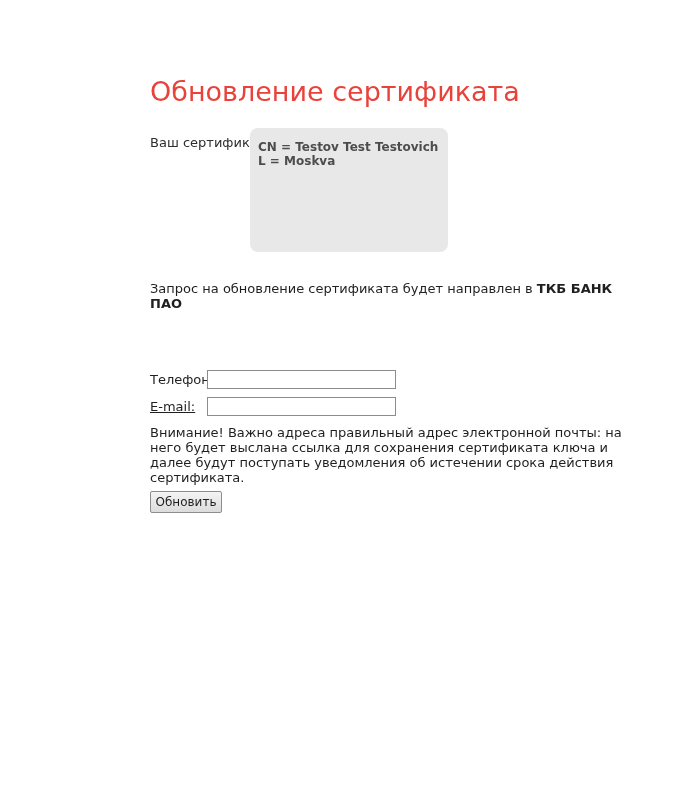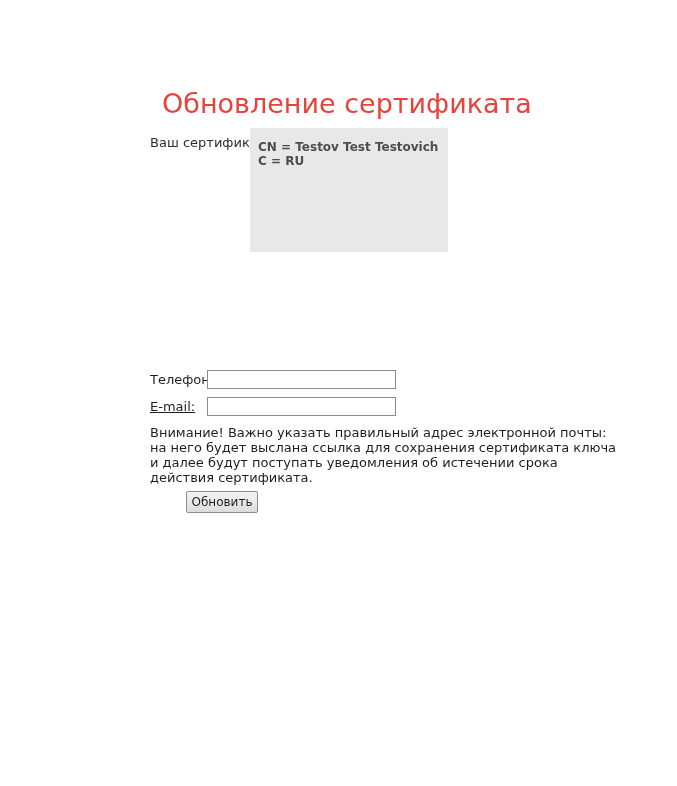--- a/index.html
+++ b/index.html
@@ -13,21 +13,21 @@
     height: 786px;
     background: #ffffff;
     font-family: "DejaVu Sans", "Liberation Sans", sans-serif;
     color: #1f1f1f;
     overflow: hidden;
   }
   .page-title {
     position: absolute;
     left: 150px;
     top: 76px;
-    margin: 12px;
+    margin: 0;
     font-size: 27px;
     font-weight: 400;
     color: #e8423b;
     white-space: nowrap;
   }
   .cert-label {
     position: absolute;
     left: 150px;
     top: 135px;
     font-size: 13px;
@@ -35,21 +35,21 @@
     white-space: nowrap;
   }
   .cert-box {
     position: absolute;
     left: 250px;
     top: 128px;
     width: 198px;
     height: 124px;
     box-sizing: border-box;
     background: #e8e8e8;
-    border-radius: 0;
+    border-radius: 8px;
     padding: 13px 8px 0 8px;
   }
   .cert-line {
     font-size: 12px;
     font-weight: 700;
     color: #4d4d4d;
     line-height: 13.5px;
     white-space: nowrap;
   }
   .para {
@@ -97,42 +97,42 @@
     box-sizing: border-box;
     border: 1px solid #8d8d8d;
     border-radius: 2px;
     background: linear-gradient(to bottom, #f4f4f4, #dcdcdc);
     font-family: "DejaVu Sans", "Liberation Sans", sans-serif;
     font-size: 12px;
     color: #1f1f1f;
     text-align: center;
     cursor: pointer;
     padding: 0;
-    margin-left: 36px;
   }
 </style>
 </head>
 <body>
 
 <div class="page">
 
   <h1 class="page-title">Обновление сертификата</h1>
 
   <div class="cert-label">Ваш сертификат</div>
 
   <div class="cert-box">
     <div class="cert-line">CN = Testov Test Testovich</div>
-    <div class="cert-line">C = RU</div>
+    <div class="cert-line">L = Moskva</div>
   </div>
 
+  <div class="para para-request"><span>Запрос на обновление сертификата будет направлен в </span><span class="bank-name">ТКБ БАНК ПАО</span></div>
 
 
   <label class="field-label field-label-phone">Телефон:</label>
   <input type="text" class="text-input input-phone" value="" style="">
 
   <label class="field-label field-label-email">E-mail:</label>
   <input type="text" class="text-input input-email" value="" style="">
 
-  <div class="para para-warning">Внимание! Важно указать правильный адрес электронной почты: на него будет выслана ссылка для сохранения сертификата ключа и далее будут поступать уведомления об истечении срока действия сертификата.</div>
+  <div class="para para-warning">Внимание! Важно адреса правильный адрес электронной почты: на него будет выслана ссылка для сохранения сертификата ключа и далее будут поступать уведомления об истечении срока действия сертификата.</div>
 
   <button type="button" class="submit-button">Обновить</button>
 
 </div>
 
 </body></html>

